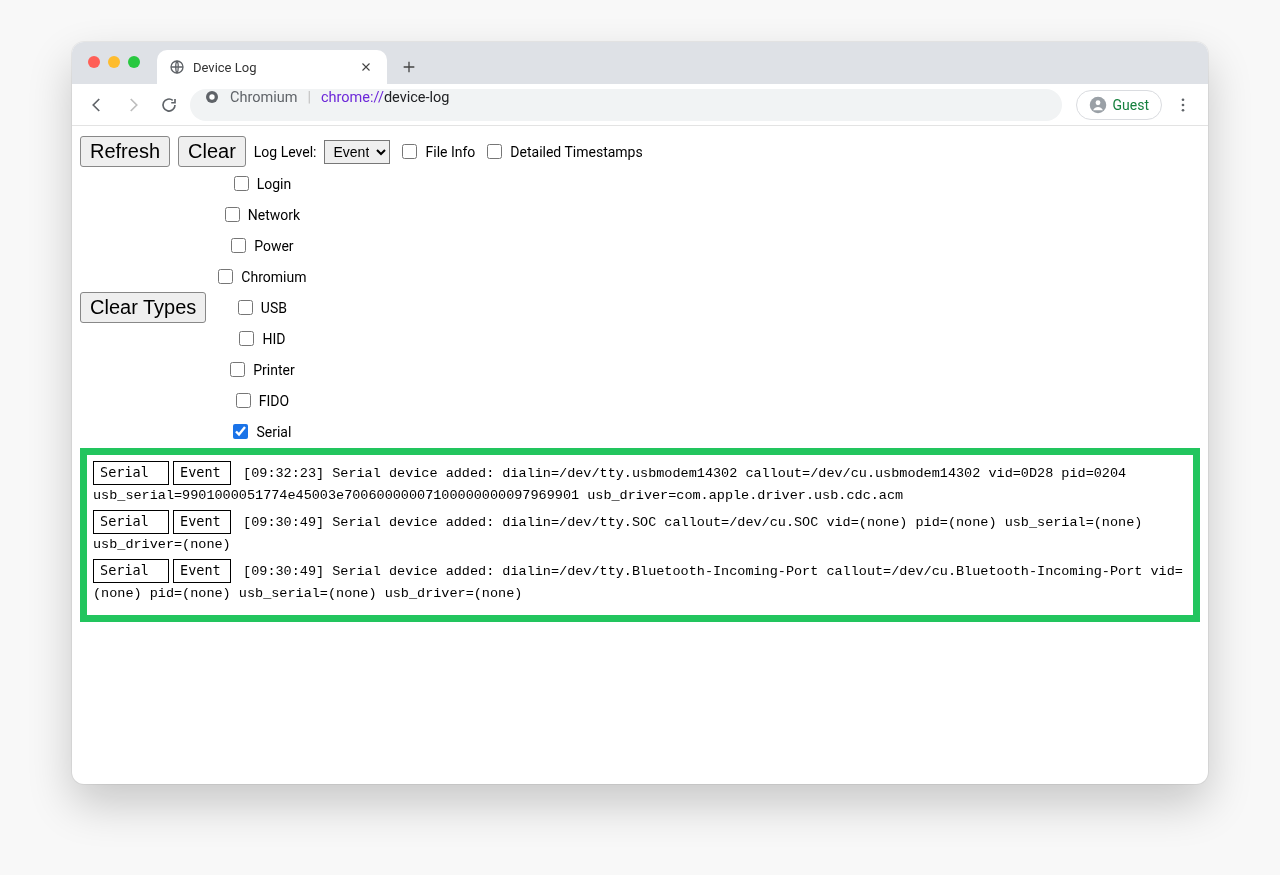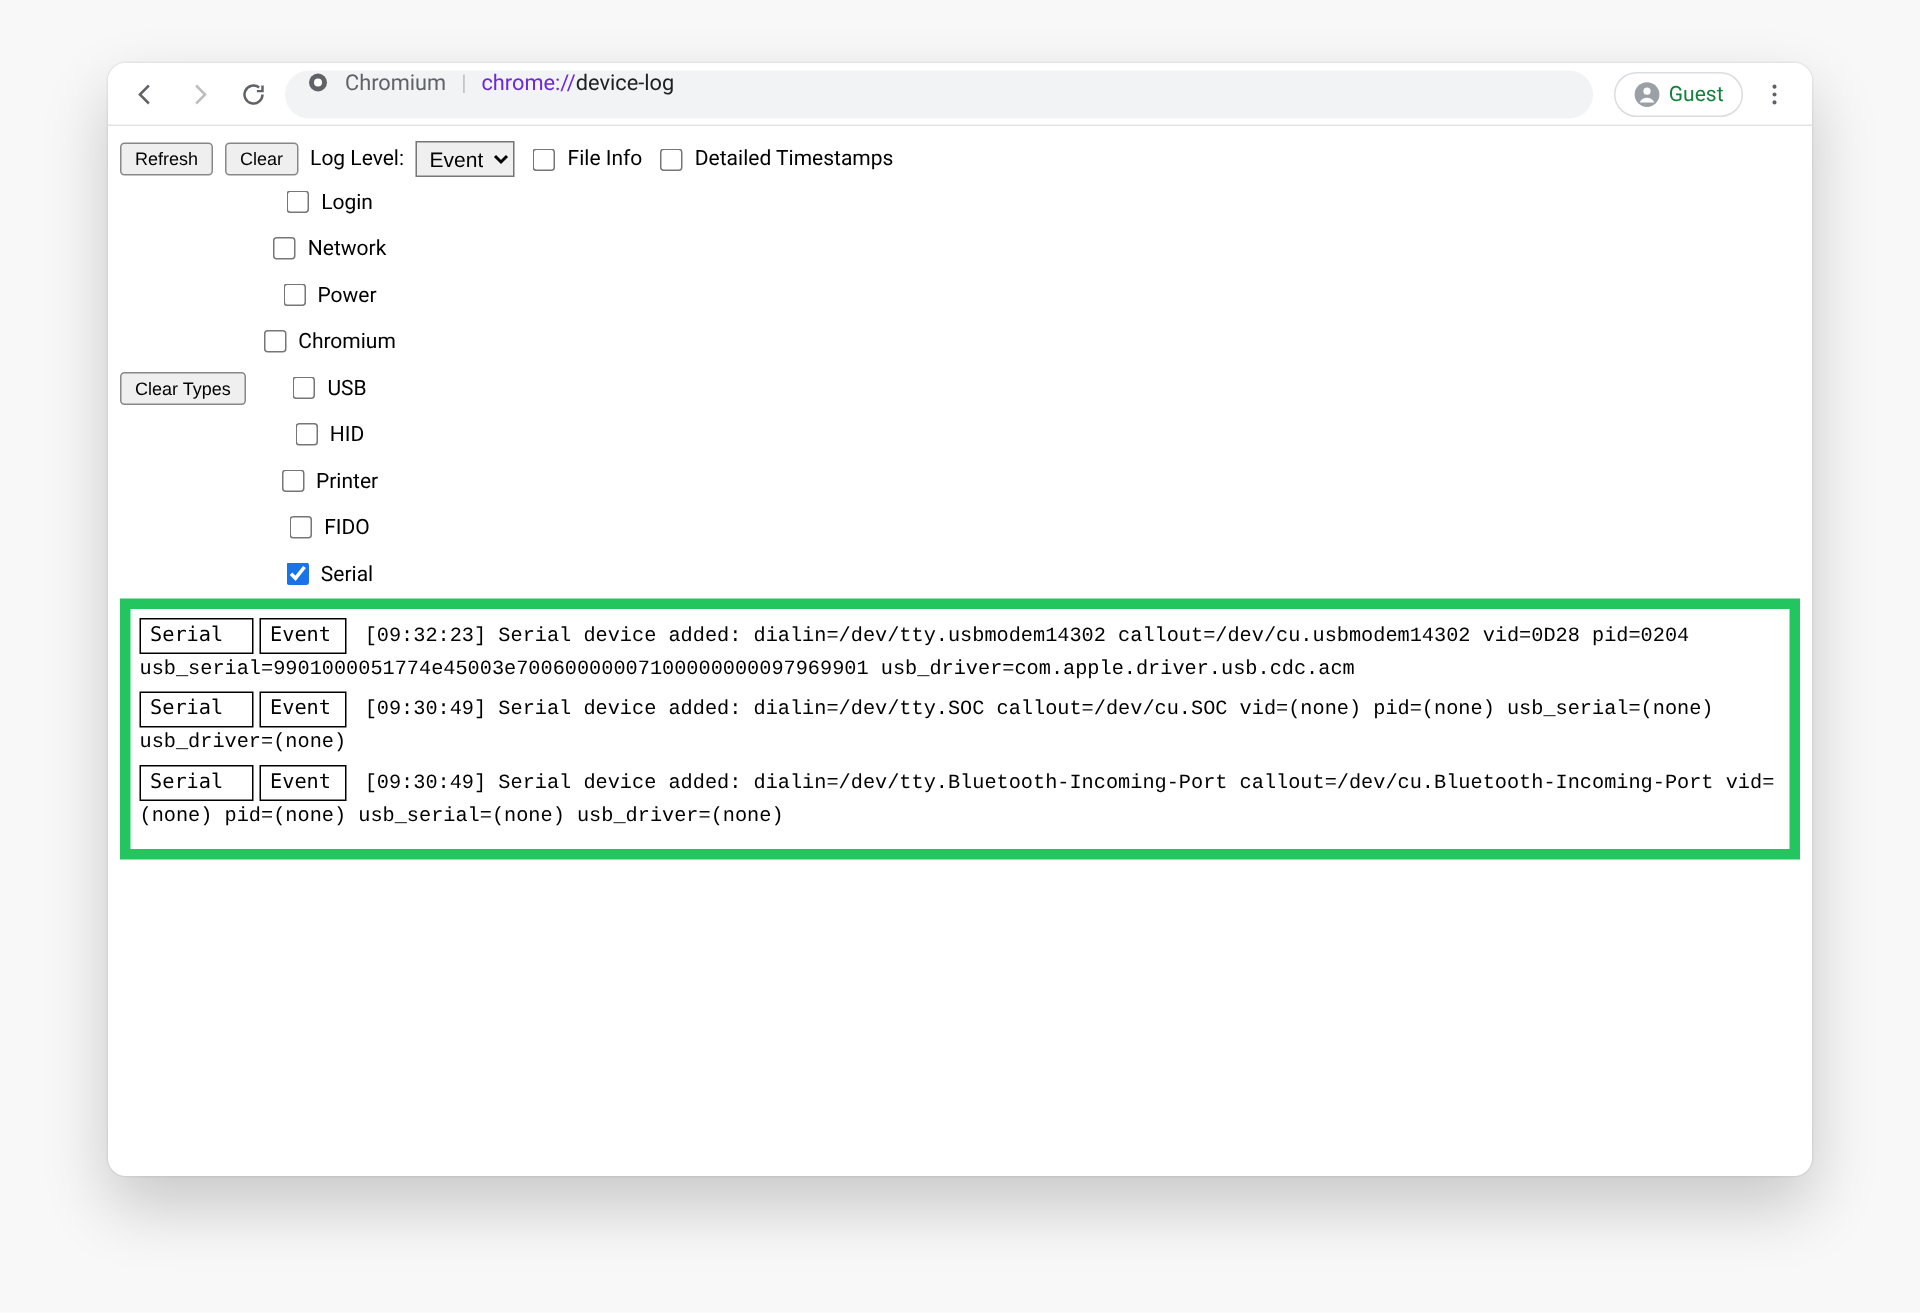--- a/index.html
+++ b/index.html
@@ -64,37 +64,63 @@
   .omni-app{color:#5f6368;}
   .omni-sep{color:#c0c0c0;}
   .omni-url{color:#202124;}
   .omni-url .dim{color:#6d28d9;}
   .profile-chip{
     height:30px;border:1px solid #dadce0;border-radius:15px;display:flex;align-items:center;gap:6px;padding:0 12px;color:#15803d;font-size:14px;margin-left:8px;justify-content:flex-end;
   }
   .content{ flex:1; padding:10px 6px 6px 6px; font-size:14px; color:#000; overflow:auto;}
   .hint{font-size:14px; margin:0 2px 8px 2px;}
   .ctrl-row{display:flex;align-items:center;gap:8px;flex-wrap:wrap;margin:0 2px 6px 2px;}
-  .btn{background:#efefef;border:1px solid #888;border-radius:3px;padding:3px 9px;font-size:12px;}
+  .btn{background:#efefef;border:1px solid #888;border-radius:3px;padding:3px 9px;font-size:20px;}
   .lbl{font-size:14px;}
   select{font-size:14px;border:1px solid #777;background:#efefef;padding:2px 4px;}
   .cb{display:flex;align-items:center;gap:5px;font-size:14px;}
   .cb input{width:15px;height:15px;accent-color:#1a73e8;}
   .log-area{border:7px solid #22c55e;margin:6px 2px 2px 2px;padding:6px 6px;}
   .log-entry{font-family:Menlo, Consolas, "Courier New", monospace; font-size:13.5px; line-height:1.6; margin-bottom:4px;}
   .tag{display:inline-block;border:1px solid #000;padding:0 6px; font-family:Menlo,Consolas,monospace;font-size:13.5px; min-width:76px; margin-right:4px; background:#fff;}
   .tag.cat{min-width:76px;}
   .tag.lvl{min-width:58px;}
   svg{display:block;}
 </style>
 </head>
 <body>
 
 <div class="window">
 
+  <div class="tabstrip">
+    <div class="traffic-lights">
+      <span class="tl-red"></span>
+      <span class="tl-yellow"></span>
+      <span class="tl-green"></span>
+    </div>
+    <div class="tab">
+      <span>
+        <svg width="16" height="16" viewBox="0 0 24 24" fill="none" stroke="#5f6368" stroke-width="2">
+            <circle cx="12" cy="12" r="9"></circle>
+            <path d="M3 12h18M12 3c2.5 3 2.5 15 0 18M12 3c-2.5 3-2.5 15 0 18"></path>
+          </svg>
+      </span>
+      <span class="tab-title">Device Log</span>
+      <span class="tab-close">
+        <svg width="12" height="12" viewBox="0 0 24 24" stroke="#444" stroke-width="2.2">
+            <path d="M5 5l14 14M19 5L5 19"></path>
+          </svg>
+      </span>
+    </div>
+    <div class="newtab">
+      <svg width="16" height="16" viewBox="0 0 24 24" stroke="#444" stroke-width="2">
+          <path d="M12 4v16M4 12h16"></path>
+        </svg>
+    </div>
+  </div>
 
   <div class="toolbar">
     <div class="tb-btn">
       <svg width="18" height="18" viewBox="0 0 24 24" fill="none" stroke="#5f6368" stroke-width="2.2">
           <path d="M15 4l-8 8 8 8"></path>
         </svg>
     </div>
     <div class="tb-btn disabled">
       <svg width="18" height="18" viewBox="0 0 24 24" fill="none" stroke="#bdbdbd" stroke-width="2.2">
           <path d="M9 4l8 8-8 8"></path>

